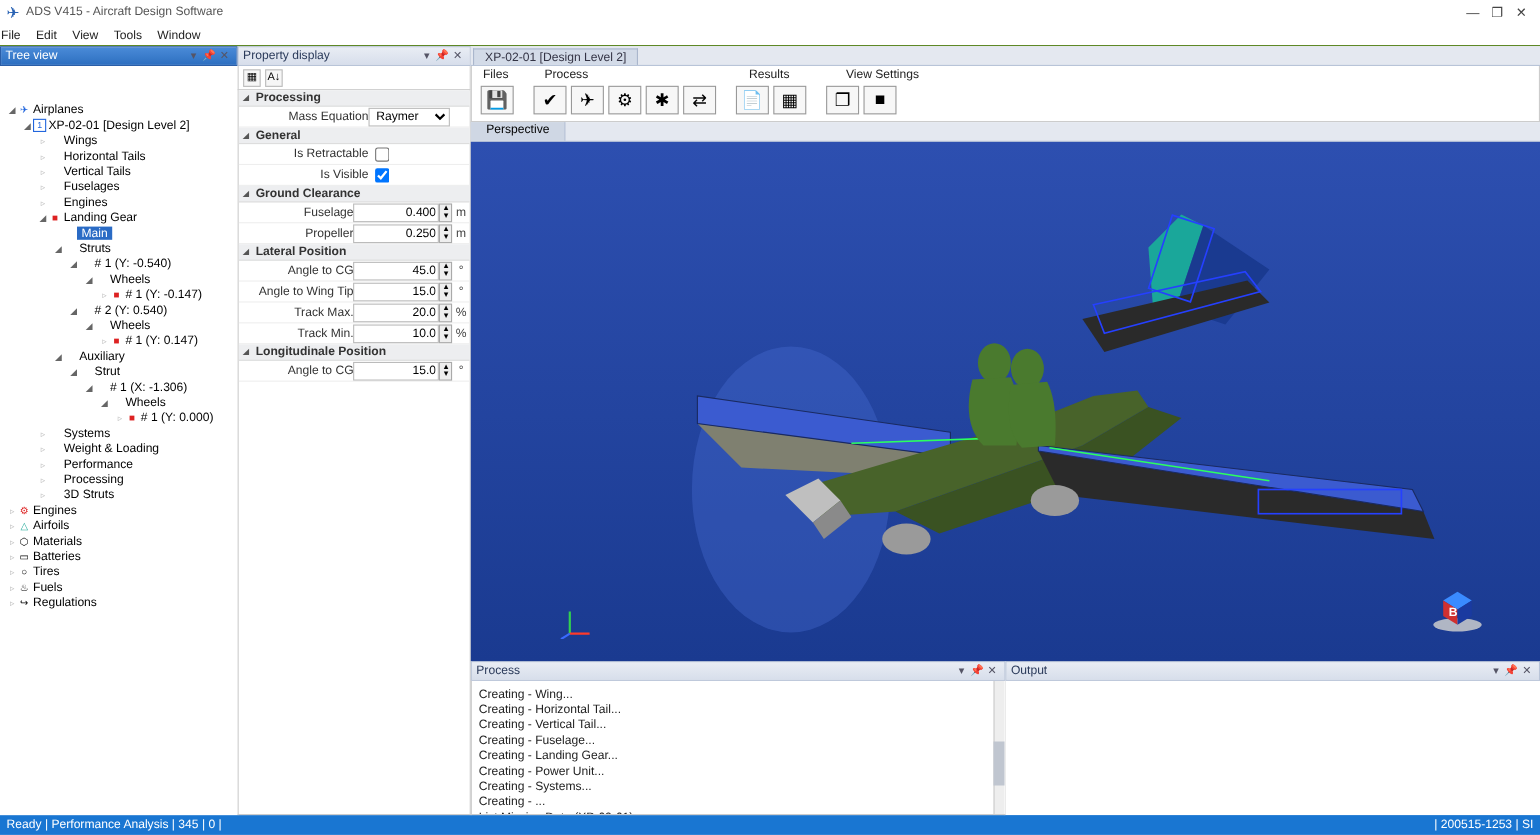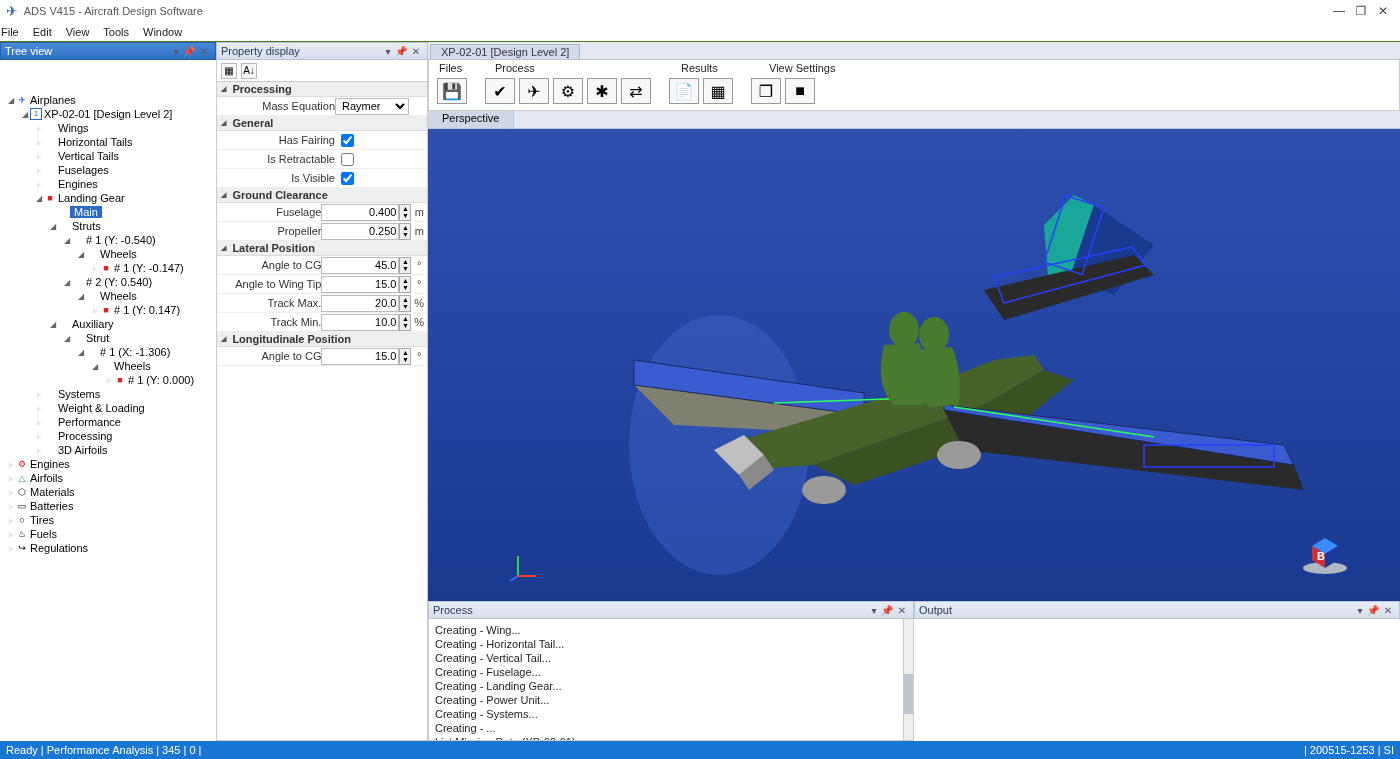--- a/index.html
+++ b/index.html
@@ -230,21 +230,21 @@
           <span class="label">Performance</span>
         </div>
         <div class="tree-row" style="padding-left: 34px;">
           <span class="expander" style="color: rgb(187, 187, 187);">▹</span>
           <span class="node-icon "></span>
           <span class="label">Processing</span>
         </div>
         <div class="tree-row" style="padding-left: 34px;">
           <span class="expander" style="color: rgb(187, 187, 187);">▹</span>
           <span class="node-icon "></span>
-          <span class="label">3D Airfoils</span>
+          <span class="label">3D Struts</span>
         </div>
         <div class="tree-row" style="padding-left: 6px;">
           <span class="expander" style="color: rgb(187, 187, 187);">▹</span>
           <span class="node-icon red">⚙</span>
           <span class="label">Engines</span>
         </div>
         <div class="tree-row" style="padding-left: 6px;">
           <span class="expander" style="color: rgb(187, 187, 187);">▹</span>
           <span class="node-icon green">△</span>
           <span class="label">Airfoils</span>
@@ -292,27 +292,20 @@
     <div class="prop-body" id="prop-body">
         <div class="prop-group">Processing</div>
         <div class="prop-row">
           <div class="plabel">Mass Equation</div>
           <div class="pval">
             <select><option>Raymer</option></select>
           </div>
           <div class="unit"></div>
         </div>
         <div class="prop-group">General</div>
-        <div class="prop-row">
-          <div class="plabel">Has Fairing</div>
-          <div class="pval">
-            <input type="checkbox" checked="" style="margin-left: 6px;">
-          </div>
-          <div class="unit"></div>
-        </div>
         <div class="prop-row">
           <div class="plabel">Is Retractable</div>
           <div class="pval">
             <input type="checkbox" style="margin-left: 6px;">
           </div>
           <div class="unit"></div>
         </div>
         <div class="prop-row">
           <div class="plabel">Is Visible</div>
           <div class="pval">

